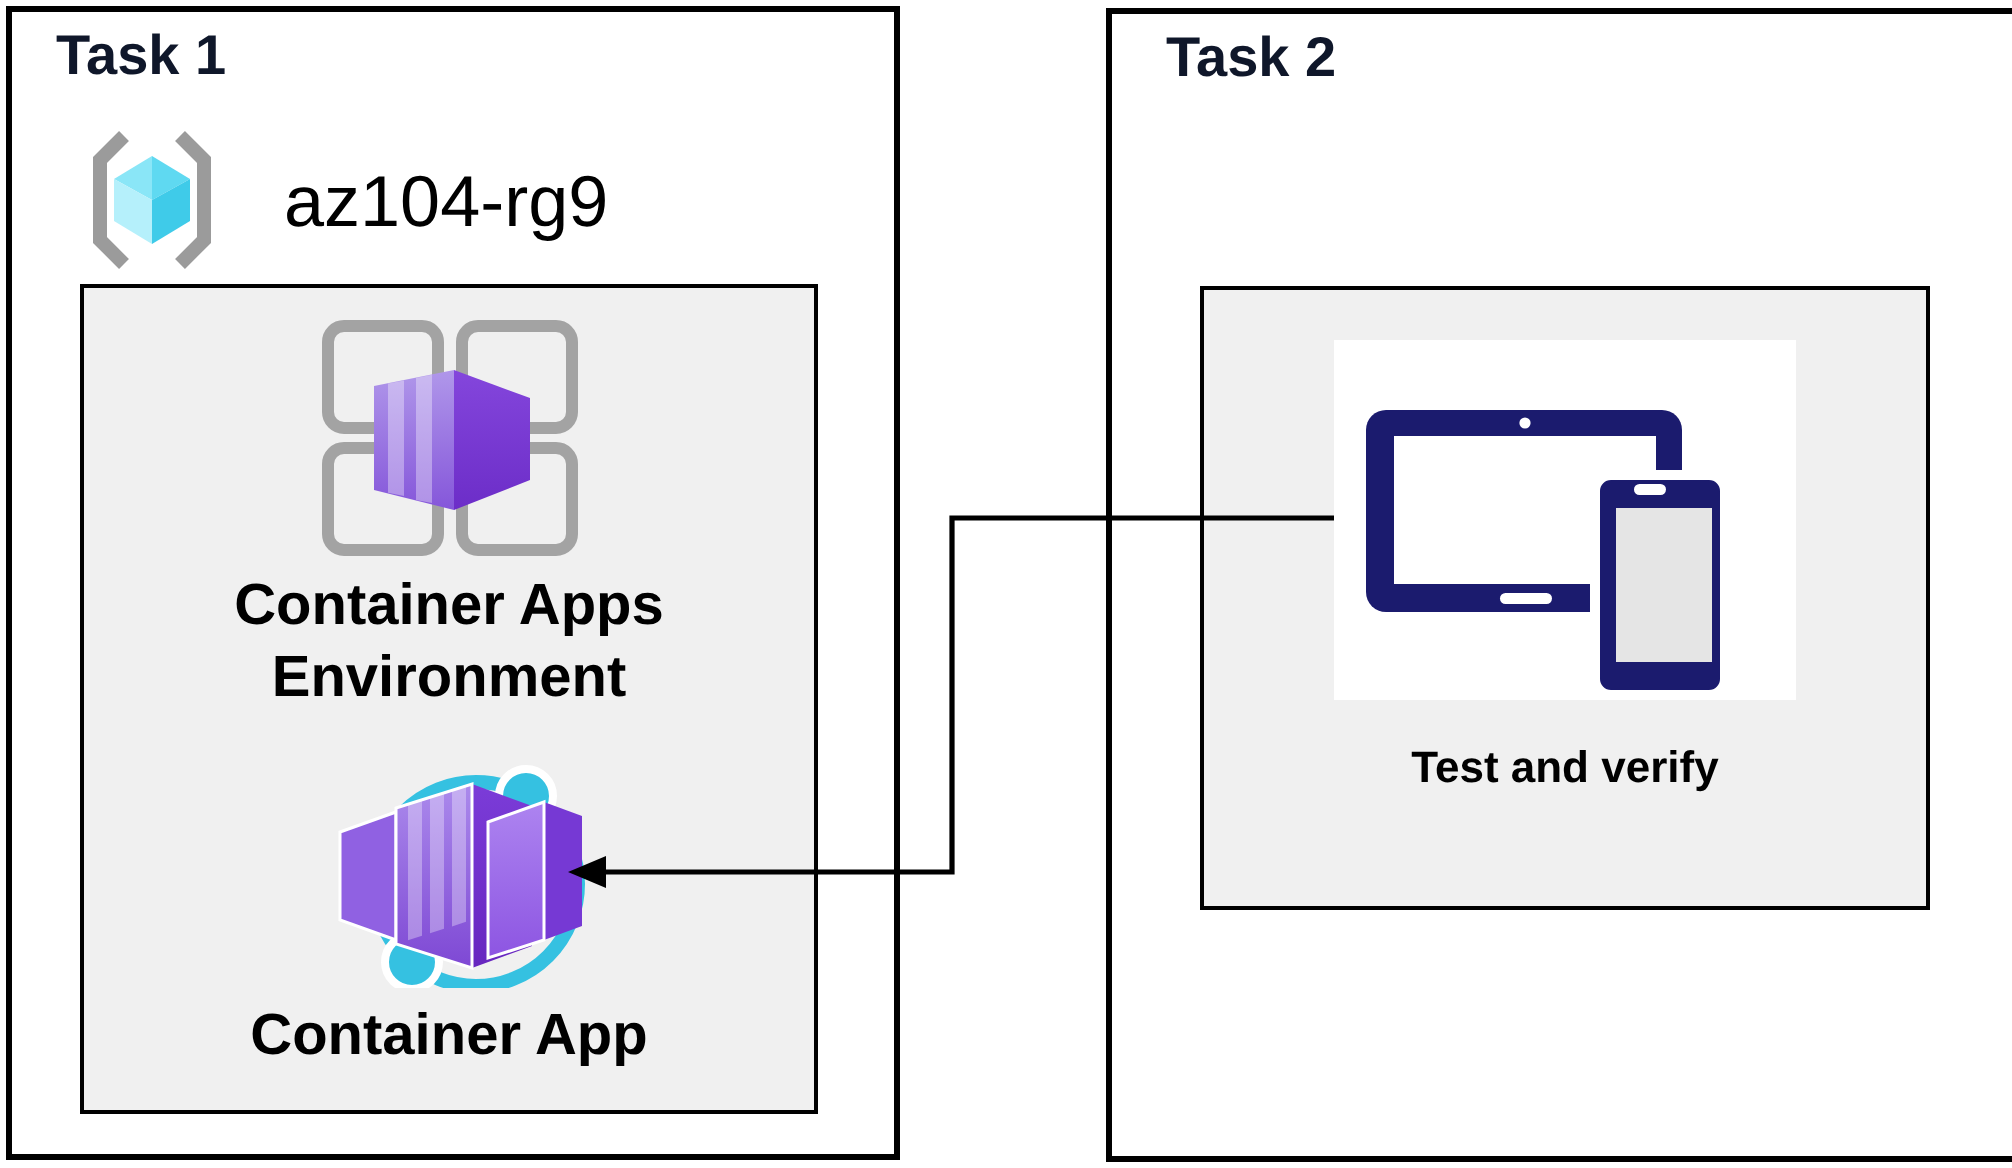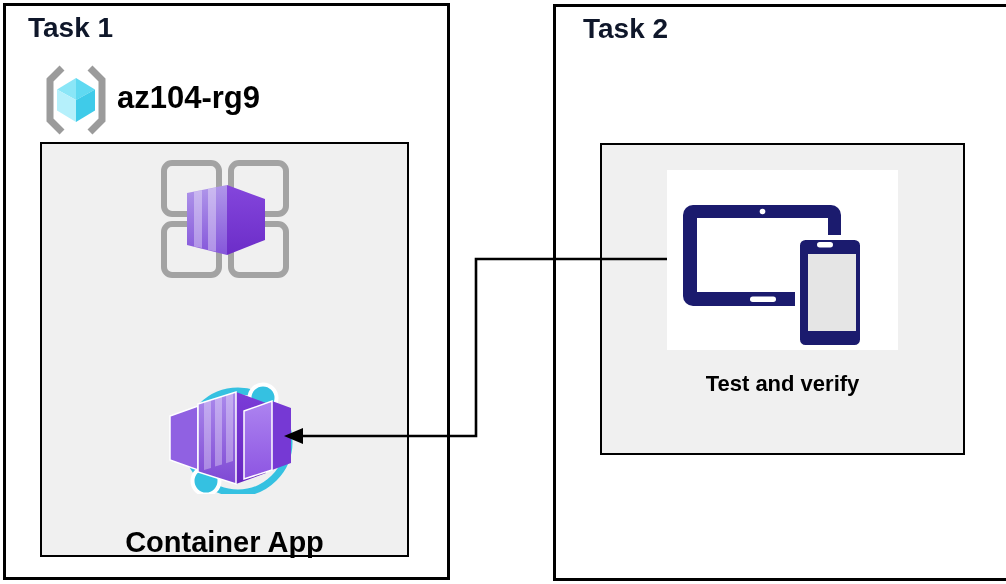--- a/index.html
+++ b/index.html
@@ -10,33 +10,33 @@
   .task-box{position:absolute;border:3px solid #000;background:#fff;box-sizing:border-box;}
   #task1-box{left:3px;top:3px;width:447px;height:577px;}
   #task2-box{left:553px;top:4px;width:458px;height:577px;padding-left:18px;}
   .task-title{
     position:absolute;font-size:28px;font-weight:700;color:#0f172a;letter-spacing:0;
   }
   #task1-title{left:22px;top:6px;}
   #task2-title{left:27px;top:6px;}
   .rg-icon{position:absolute;left:39px;top:58px;width:62px;height:72px;}
   .rg-name{
-    position:absolute;left:111px;top:74px;font-size:31px;font-weight:700;color:#000;
+    position:absolute;left:136px;top:74px;font-size:36px;font-weight:400;color:#000;
   }
   .inner-box{position:absolute;background:#f0f0f0;border:2px solid #000;box-sizing:border-box;}
   #task1-inner{left:34px;top:136px;width:369px;height:415px;}
   #task2-inner{left:44px;top:136px;width:365px;height:312px;}
   .env-icon{position:absolute;left:119px;top:16px;width:128px;height:118px;}
   .app-icon{position:absolute;left:126px;top:238px;width:128px;height:112px;}
   .label{
     position:absolute;left:0;right:0;text-align:center;color:#000;
     font-weight:700;font-size:29px;line-height:36px;
   }
   #env-label{top:141px;padding:0 50px;}
-  #app-label{top:356px;margin-top:24px;}
+  #app-label{top:356px;}
   #verify-label{top:221px;font-size:22px;}
   .icon-card{position:absolute;left:65px;top:25px;width:231px;height:180px;background:#ffffff;}
   .icon-card svg{position:absolute;left:0;top:0;}
   #connector{position:absolute;left:0;top:0;width:1006px;height:584px;pointer-events:none;z-index:5;}
 </style>
 </head>
 <body>
 
 <div class="canvas">
 
@@ -68,20 +68,21 @@
         </defs>
         <rect x="3" y="3" width="55" height="51" rx="8" fill="none" stroke="#a3a3a3" stroke-width="6"></rect>
         <rect x="70" y="3" width="55" height="51" rx="8" fill="none" stroke="#a3a3a3" stroke-width="6"></rect>
         <rect x="3" y="64" width="55" height="51" rx="8" fill="none" stroke="#a3a3a3" stroke-width="6"></rect>
         <rect x="70" y="64" width="55" height="51" rx="8" fill="none" stroke="#a3a3a3" stroke-width="6"></rect>
         <polygon points="66,25 104,39 104,80 66,95" fill="url(#gEnvR)"></polygon>
         <polygon points="26,33 66,25 66,95 26,85" fill="url(#gEnvL)"></polygon>
         <polygon points="33,31.8 41,30.2 41,88 33,86.4" fill="#ffffff" opacity="0.35"></polygon>
         <polygon points="47,29 55,27.4 55,91.5 47,90" fill="#ffffff" opacity="0.35"></polygon>
       </svg>
+      <div class="label" id="env-label">Container Apps Environment</div>
 
       <svg class="app-icon" viewBox="0 0 128 112">
         <defs>
           <linearGradient id="gAppL" x1="0" y1="0" x2="0" y2="1">
             <stop offset="0" stop-color="#ab8aec"></stop>
               <stop offset="1" stop-color="#7e48d4"></stop>
           </linearGradient>
           <linearGradient id="gAppR1" x1="0" y1="0" x2="0" y2="1">
             <stop offset="0" stop-color="#ad84f0"></stop>
               <stop offset="1" stop-color="#8d55e2"></stop>

